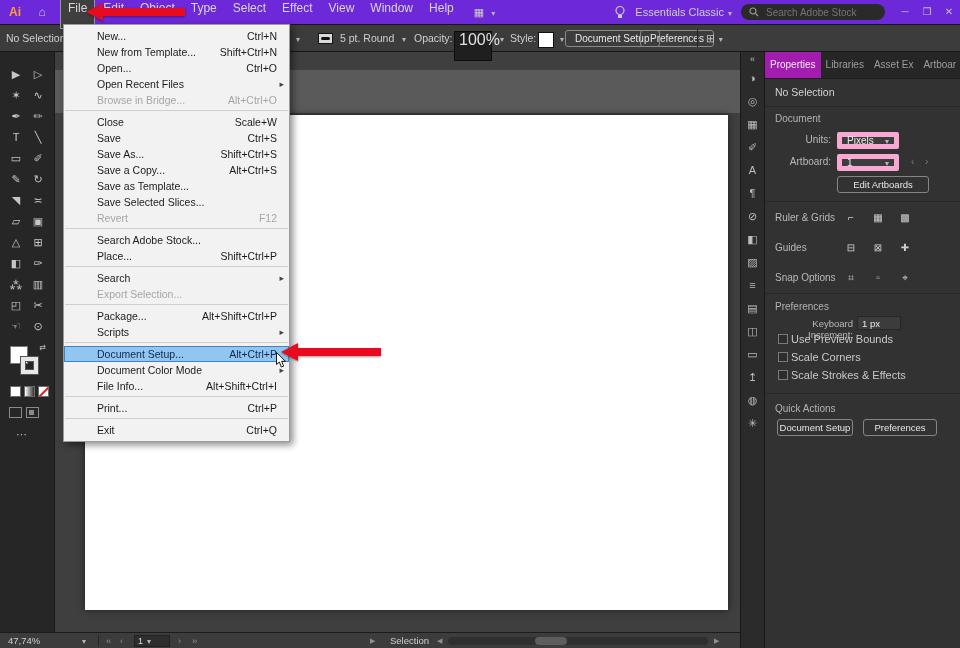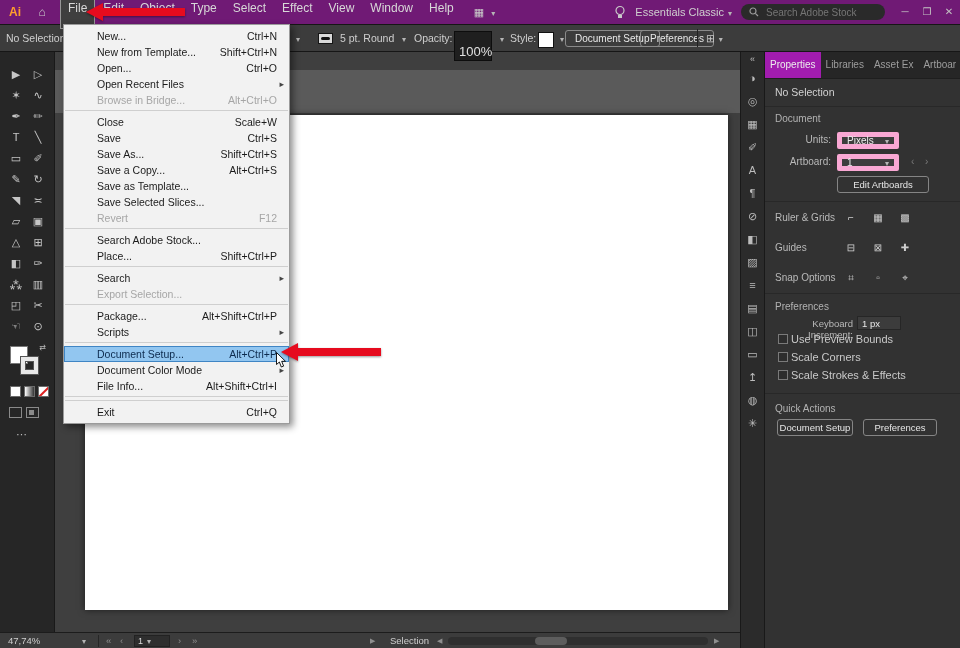--- a/index.html
+++ b/index.html
@@ -1,20 +1,20 @@
 <!DOCTYPE html>
 <html><head>
 <meta charset="utf-8">
 <style>
   html,body{margin:0;padding:0;background:#000;}
   body{width:960px;height:648px;overflow:hidden;font-family:"Liberation Sans",sans-serif;-webkit-font-smoothing:antialiased;}
   .app{position:relative;width:960px;height:648px;background:#323232;overflow:hidden;}
 
   
-  .titlebar{position:absolute;left:0;top:0;width:960px;height:24px;background:#701a75;display:flex;align-items:center;z-index:20;}
+  .titlebar{position:absolute;left:0;top:0;width:960px;height:24px;background:#6d28d9;display:flex;align-items:center;z-index:20;}
   .logo{width:30px;text-align:center;color:#ff9e2c;font-weight:bold;font-size:12px;}
   .home{width:24px;text-align:center;color:#c9c9c9;font-size:12px;}
   .menubar{display:flex;height:33px;margin-left:6px;}
   .menu{padding:0 8px;line-height:24px;font-size:12px;color:#d8d8d8;}
   .menu.open{background:#3f3f3f;box-shadow:inset 0 0 0 1px #969696;}
   .arrange{margin-left:12px;display:flex;align-items:center;color:#c9c9c9;font-size:11px;gap:3px;}
   .right-cluster{margin-left:auto;display:flex;align-items:center;gap:9px;}
   .ws{display:flex;align-items:center;color:#cfcfcf;font-size:11px;}
   .search{display:flex;align-items:center;gap:5px;width:128px;height:16px;background:#2a2a2a;border-radius:8px;padding:0 8px;}
   .search input{background:transparent;border:none;outline:none;color:#9a9a9a;font-size:10px;width:100px;font-family:inherit;}
@@ -25,21 +25,21 @@
   
   .controlbar{position:absolute;left:0;top:24px;width:960px;height:28px;background:#3c3c3c;border-top:1px solid #161616;border-bottom:1px solid #161616;box-sizing:border-box;font-size:10.5px;color:#cfcfcf;z-index:10;}
   .controlbar .abs{position:absolute;top:0;height:26px;line-height:26px;}
   .nosel{left:6px;}
   .stubcaret{left:292px;}
   .brushbox{left:318px;top:8px;height:11px;width:15px;background:#d9d9d9;border:1px solid #151515;box-sizing:border-box;position:absolute;}
   .brushbox::after{content:"";position:absolute;left:2px;top:3px;width:9px;height:3px;background:#111;border-radius:2px;}
   .brushlab{left:340px;}
   .brushcaret{left:398px;}
   .oplab{left:414px;}
-  .opbox{left:454px;top:6px;width:38px;height:30px;background:#1f1f1f;border:1px solid #0d0d0d;position:absolute;color:#e0e0e0;font-size:13px;line-height:15px;padding:12px 4px;box-sizing:border-box;}
+  .opbox{left:454px;top:6px;width:38px;height:30px;background:#1f1f1f;border:1px solid #0d0d0d;position:absolute;color:#e0e0e0;font-size:16px;line-height:15px;padding:0 4px;box-sizing:border-box;}
   .opcaret{left:496px;}
   .stylab{left:510px;}
   .styswatch{left:538px;top:7px;width:14px;height:14px;background:#fff;border:1px solid #111;position:absolute;}
   .stycaret{left:556px;}
   .cbtn{position:absolute;top:5px;height:17px;border:1px solid #8a8a8a;border-radius:3px;color:#e8e8e8;font-size:10px;line-height:15px;padding:0 9px;box-sizing:border-box;}
   .cbtn.docsetup{left:565px;}
   .cbtn.prefs{left:640px;}
   .cvsep{position:absolute;left:697px;top:4px;height:18px;width:1px;background:#222;}
   .morectl{left:706px;color:#c9c9c9;}
 
@@ -444,20 +444,24 @@
         </div>
         <div class="mi">
           <span class="ml">Document Color Mode</span>
           <span class="ms sub">▸</span>
         </div>
         <div class="mi">
           <span class="ml">File Info...</span>
           <span class="ms">Alt+Shift+Ctrl+I</span>
         </div>
         <div class="msep"></div>
+        <div class="mi">
+          <span class="ml">Print...</span>
+          <span class="ms">Ctrl+P</span>
+        </div>
         <div class="msep"></div>
         <div class="mi">
           <span class="ml">Exit</span>
           <span class="ms">Ctrl+Q</span>
         </div>
       </div>
   </div>
 
   <div class="red-arrow" style="left:86px;top:3px">
     <span class="head"></span>

